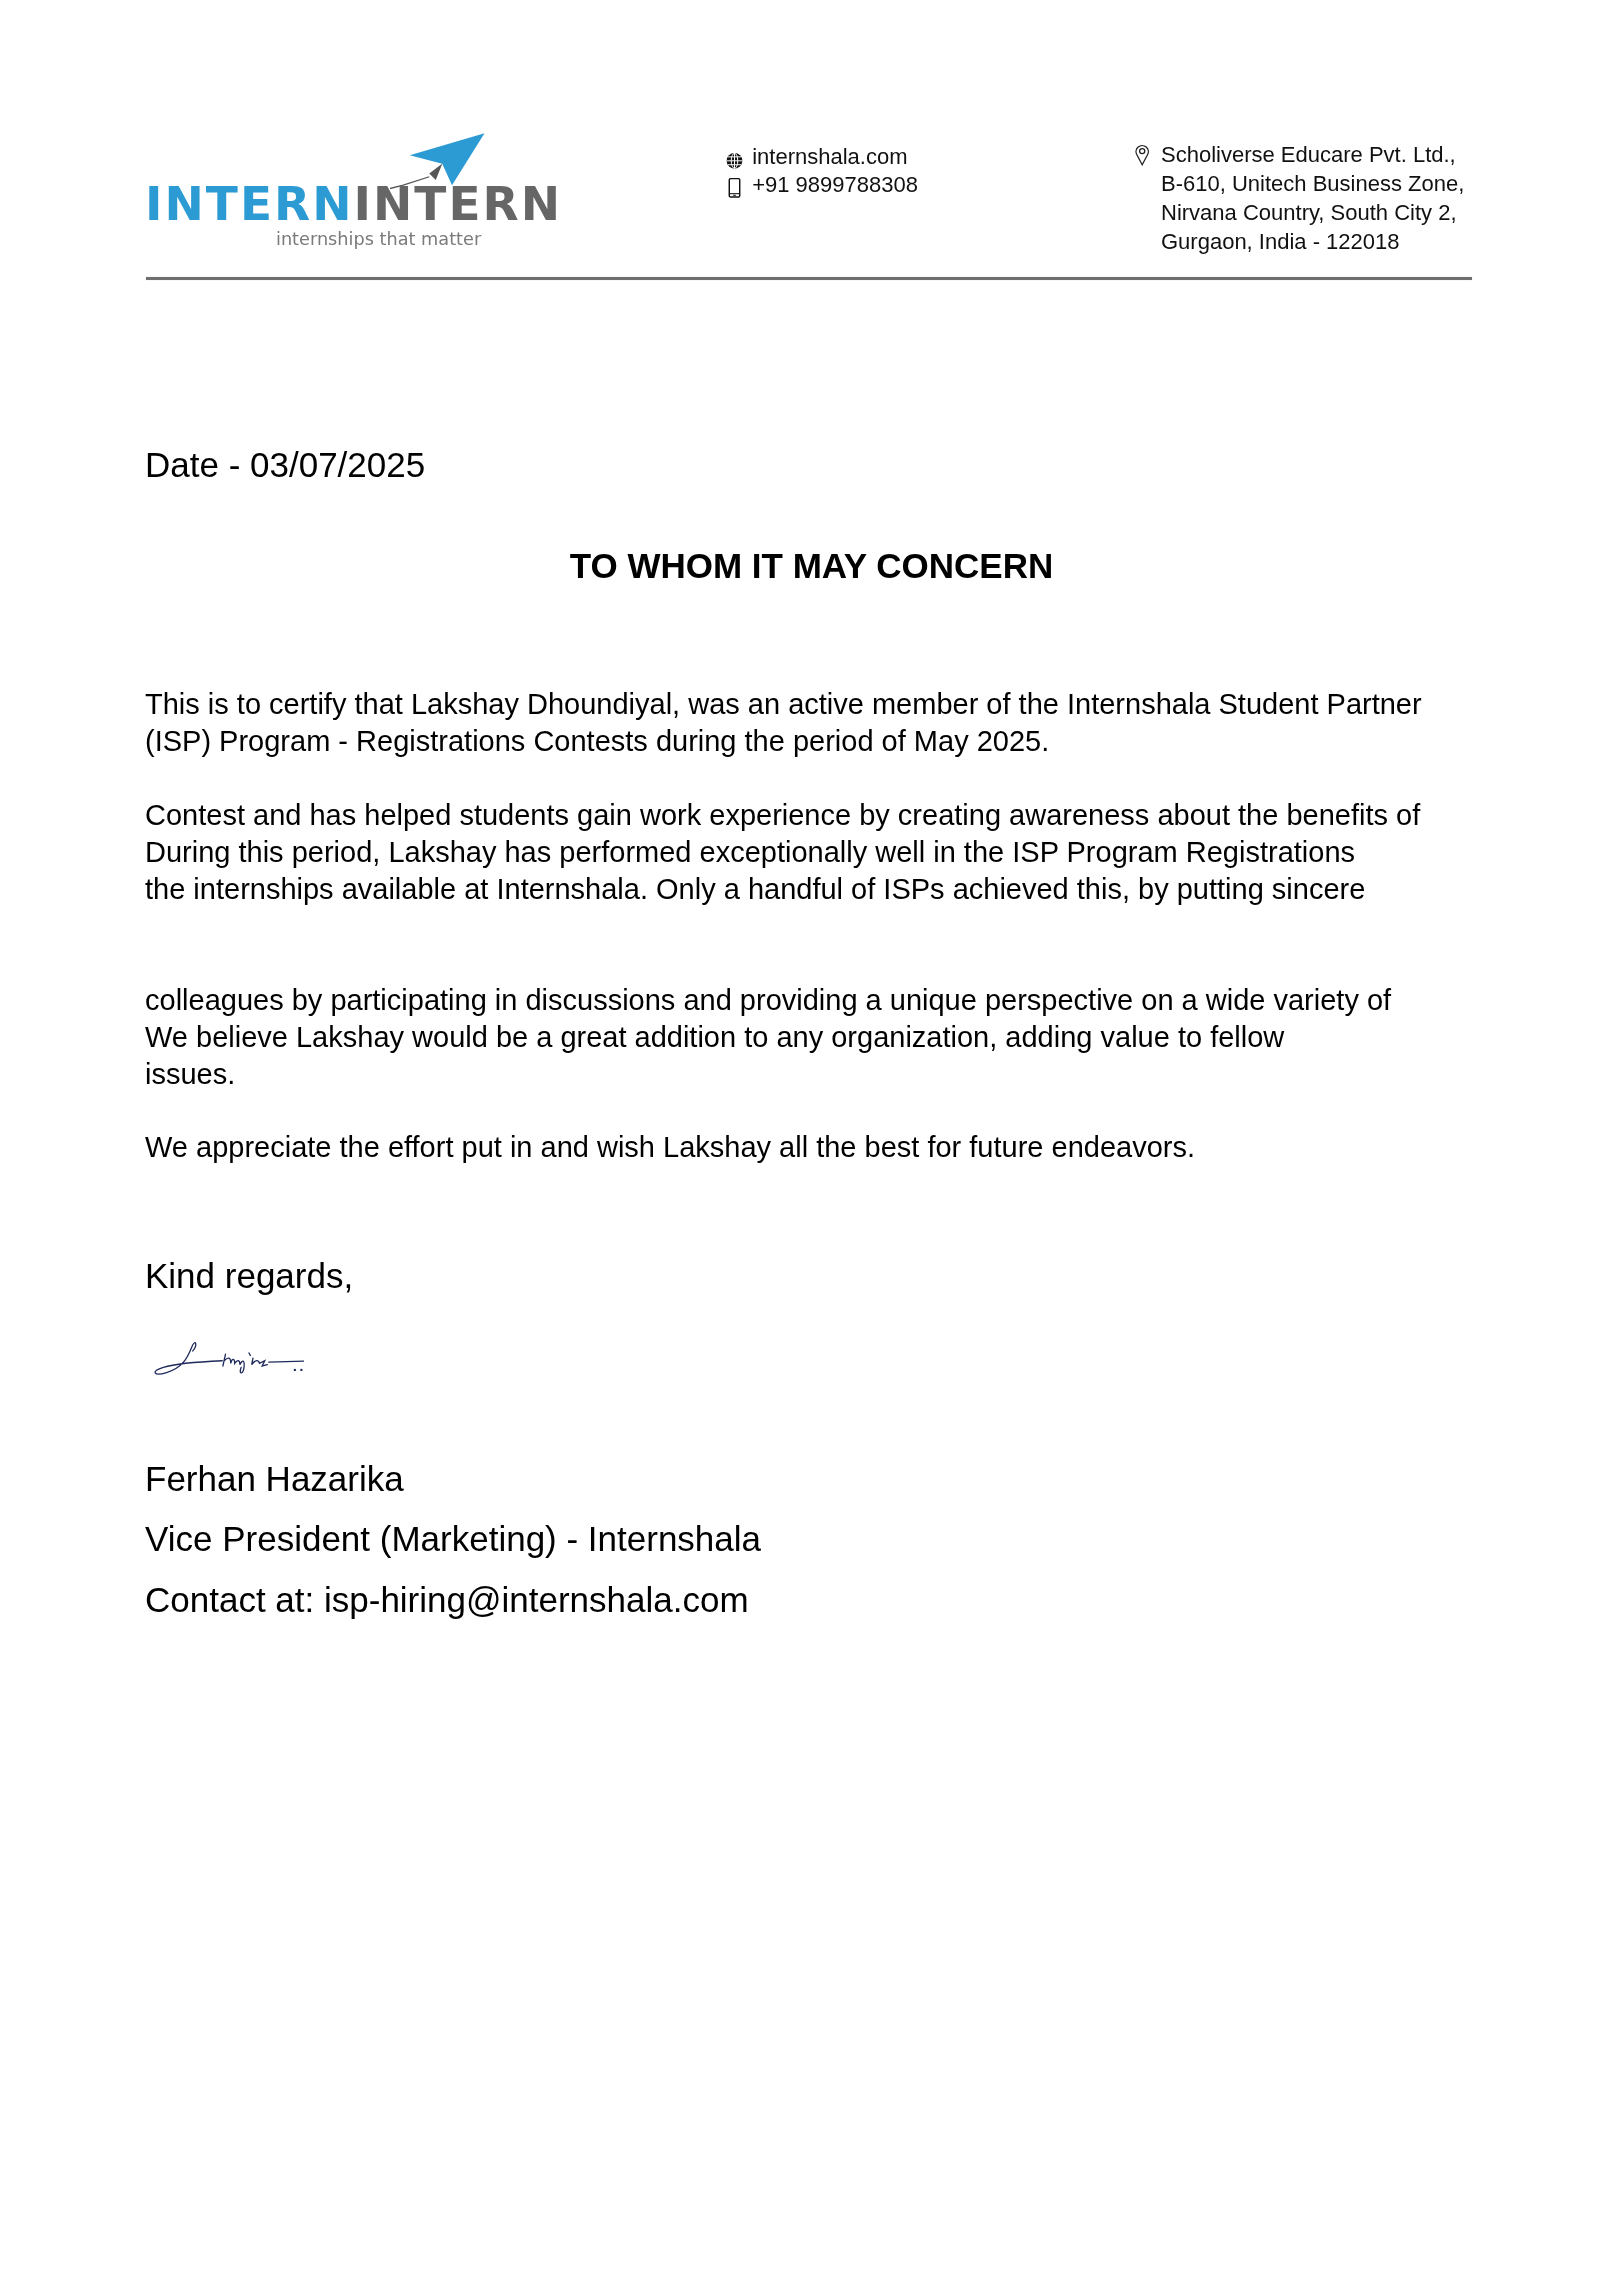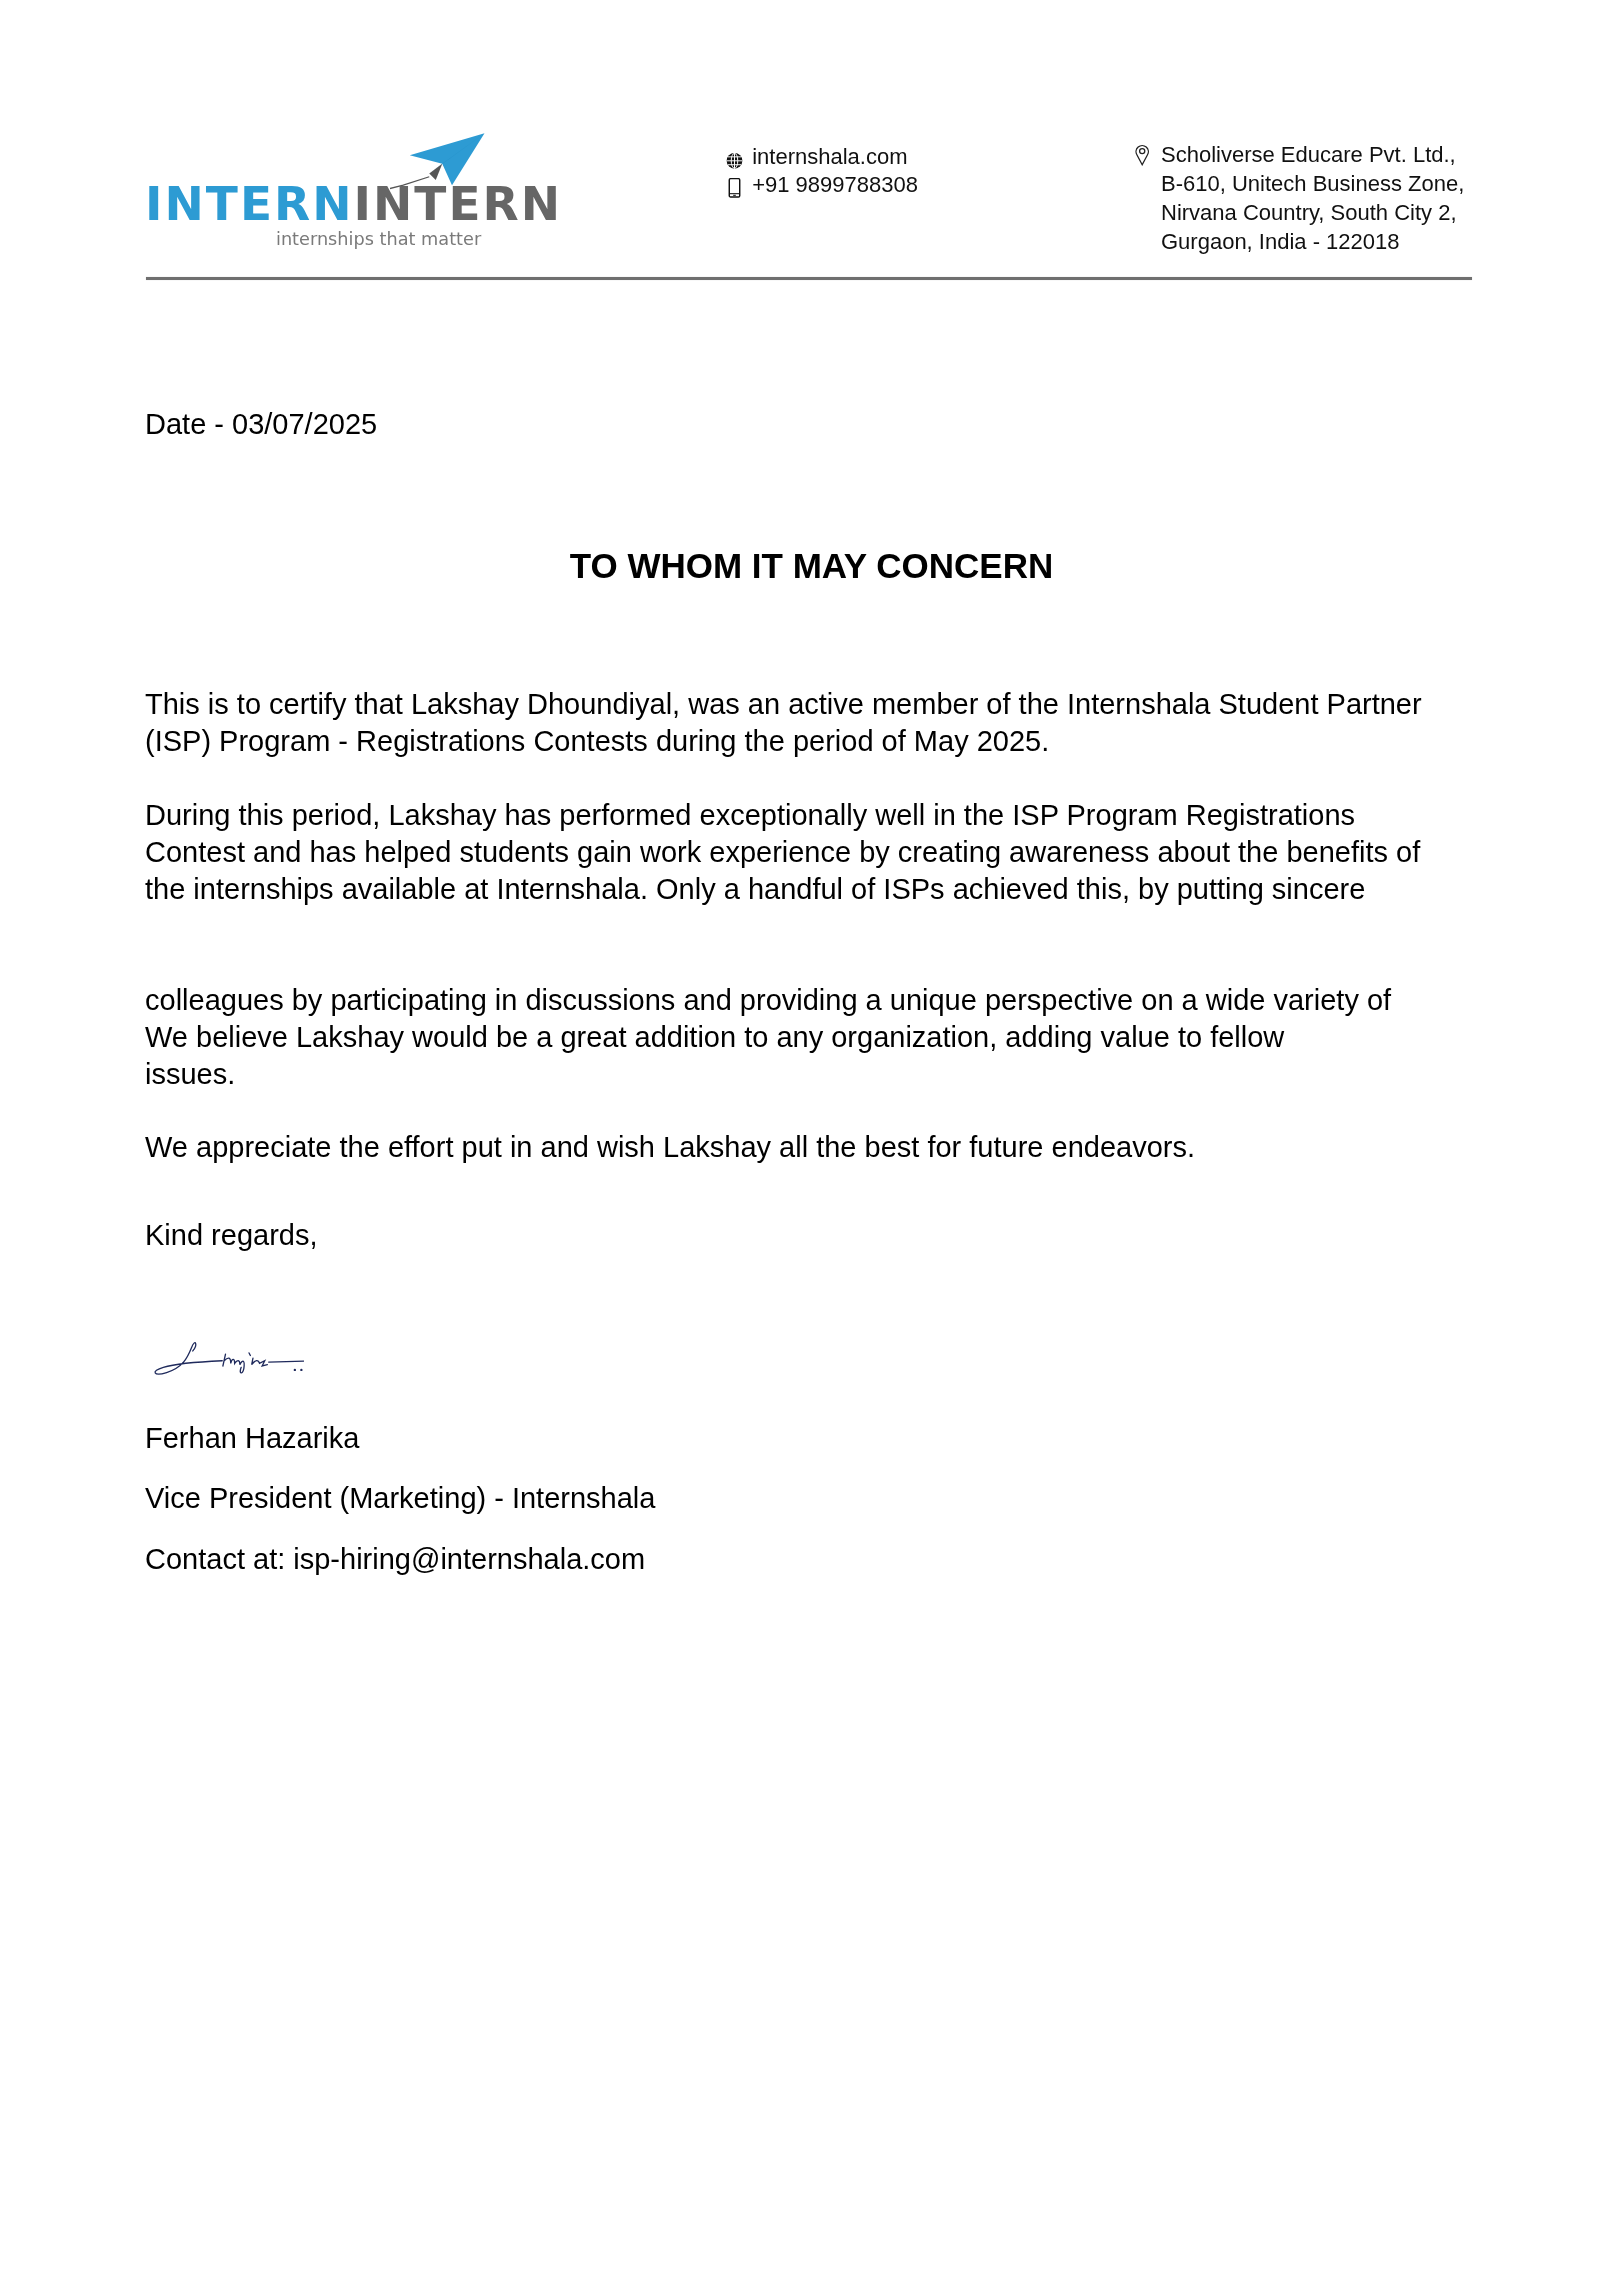--- a/index.html
+++ b/index.html
@@ -23,21 +23,21 @@
   .contact-row svg { width: 17px; height: 19.6px; margin-right: 9.2px; flex: none; }
 
   
   .address { left: 1135px; top: 140px; font-size: 22px; line-height: 29px; color: #111; }
   .address-icon { position: absolute; left: 0; top: 3.9px; width: 14.4px; height: 22px; }
   .address-lines { margin-left: 26px; }
   .address-lines div { white-space: nowrap; }
 
   .divider { left: 146px; top: 277px; width: 1326px; height: 2.6px; background: #6f6f6f; box-shadow: 0 0 1.3px #cfcfcf; }
 
-  .text { font-size: 29px; line-height: 37px; white-space: nowrap; }
+  .text { font-size: 35px; line-height: 37px; white-space: nowrap; margin-top: 40px; }
   .date { left: 145px; top: 406px; }
   .heading { left: 0; width: 1623px; top: 543px; text-align: center; font-size: 35px; font-weight: bold; line-height: 46px; }
 
   .para { left: 145px; width: 1341px; font-size: 29px; line-height: 37px; }
   .para div { white-space: nowrap; }
   .p1 { top: 686px; }
   .p2 { top: 797px; }
   .p3 { top: 982px; }
   .p4 { top: 1129px; }
   .regards { left: 145px; top: 1217px; }
@@ -106,22 +106,22 @@
 <div class="abs text date">Date - 03/07/2025</div>
 
 <div class="abs heading">TO WHOM IT MAY CONCERN</div>
 
 <div class="abs para p1">
   <div>This is to certify that Lakshay Dhoundiyal, was an active member of the Internshala Student Partner</div>
   <div>(ISP) Program - Registrations Contests during the period of May 2025.</div>
 </div>
 
 <div class="abs para p2">
+  <div>Contest and has helped students gain work experience by creating awareness about the benefits of</div>
   <div>During this period, Lakshay has performed exceptionally well in the ISP Program Registrations</div>
-  <div>Contest and has helped students gain work experience by creating awareness about the benefits of</div>
   <div>the internships available at Internshala. Only a handful of ISPs achieved this, by putting sincere</div>
 </div>
 
 <div class="abs para p3">
   <div>colleagues by participating in discussions and providing a unique perspective on a wide variety of</div>
   <div>We believe Lakshay would be a great addition to any organization, adding value to fellow</div>
   <div>issues.</div>
 </div>
 
 <div class="abs para p4">

